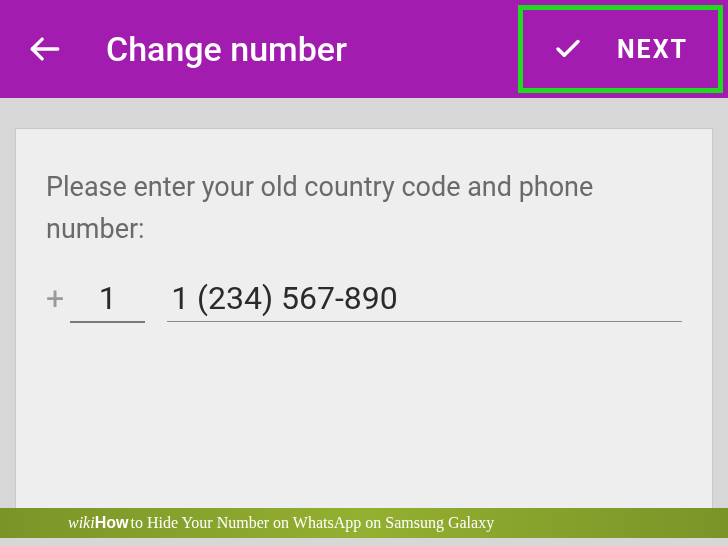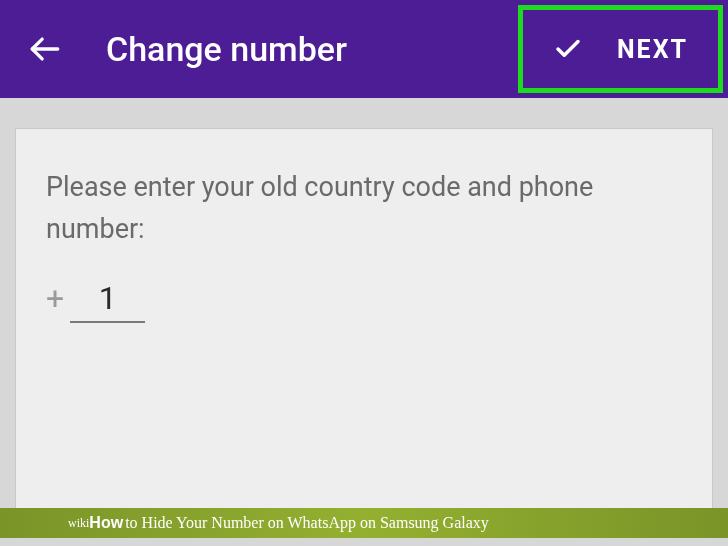--- a/index.html
+++ b/index.html
@@ -9,21 +9,21 @@
     }
     body {
       font-family: Roboto, -apple-system, "Helvetica Neue", Arial, sans-serif;
       width: 728px;
       height: 546px;
       background: #d7d7d7;
       overflow: hidden;
       position: relative;
     }
     .header {
-      background: #4c1d95;
+      background: #a21caf;
       height: 98px;
       display: flex;
       align-items: center;
       padding: 0 12px 0 28px;
       position: relative;
     }
     .back-arrow {
       color: #ffffff;
       cursor: pointer;
       display: flex;
@@ -111,22 +111,23 @@
       background: linear-gradient(to right, #7a9428 0%, #94b030 50%, #7a9428 100%);
       height: 100%;
       width: 100%;
       display: flex;
       align-items: center;
       padding-left: 68px;
       clip-path: polygon(0 0, 100% 0, 100% 100%, 0 100%);
     }
     .wiki {
       color: #ffffff;
-      font-size: 12px;
+      font-size: 16px;
       font-weight: 400;
+      font-style: italic;
       font-family: Georgia, serif;
     }
     .how {
       color: #ffffff;
       font-size: 16px;
       font-weight: 700;
       font-family: Liberation Sans, sans-serif;
     }
     .article-title {
       color: #ffffff;
@@ -153,20 +154,21 @@
     </svg>
     <span class="next-label">NEXT</span>
   </div>
 </div>
 
 <div class="content">
   <div class="prompt">Please enter your old country code and phone number:</div>
   <div class="phone-row">
     <span class="plus-sign">+</span>
     <div class="country-code">1</div>
+    <div class="phone-number">1 (234) 567-890</div>
   </div>
 </div>
 
 <div class="footer-banner">
   <div class="banner-gradient">
     <span class="wiki">wiki</span>
       <span class="how">How</span>
       <span class="article-title"> to Hide Your Number on WhatsApp on Samsung Galaxy</span>
   </div>
 </div>

